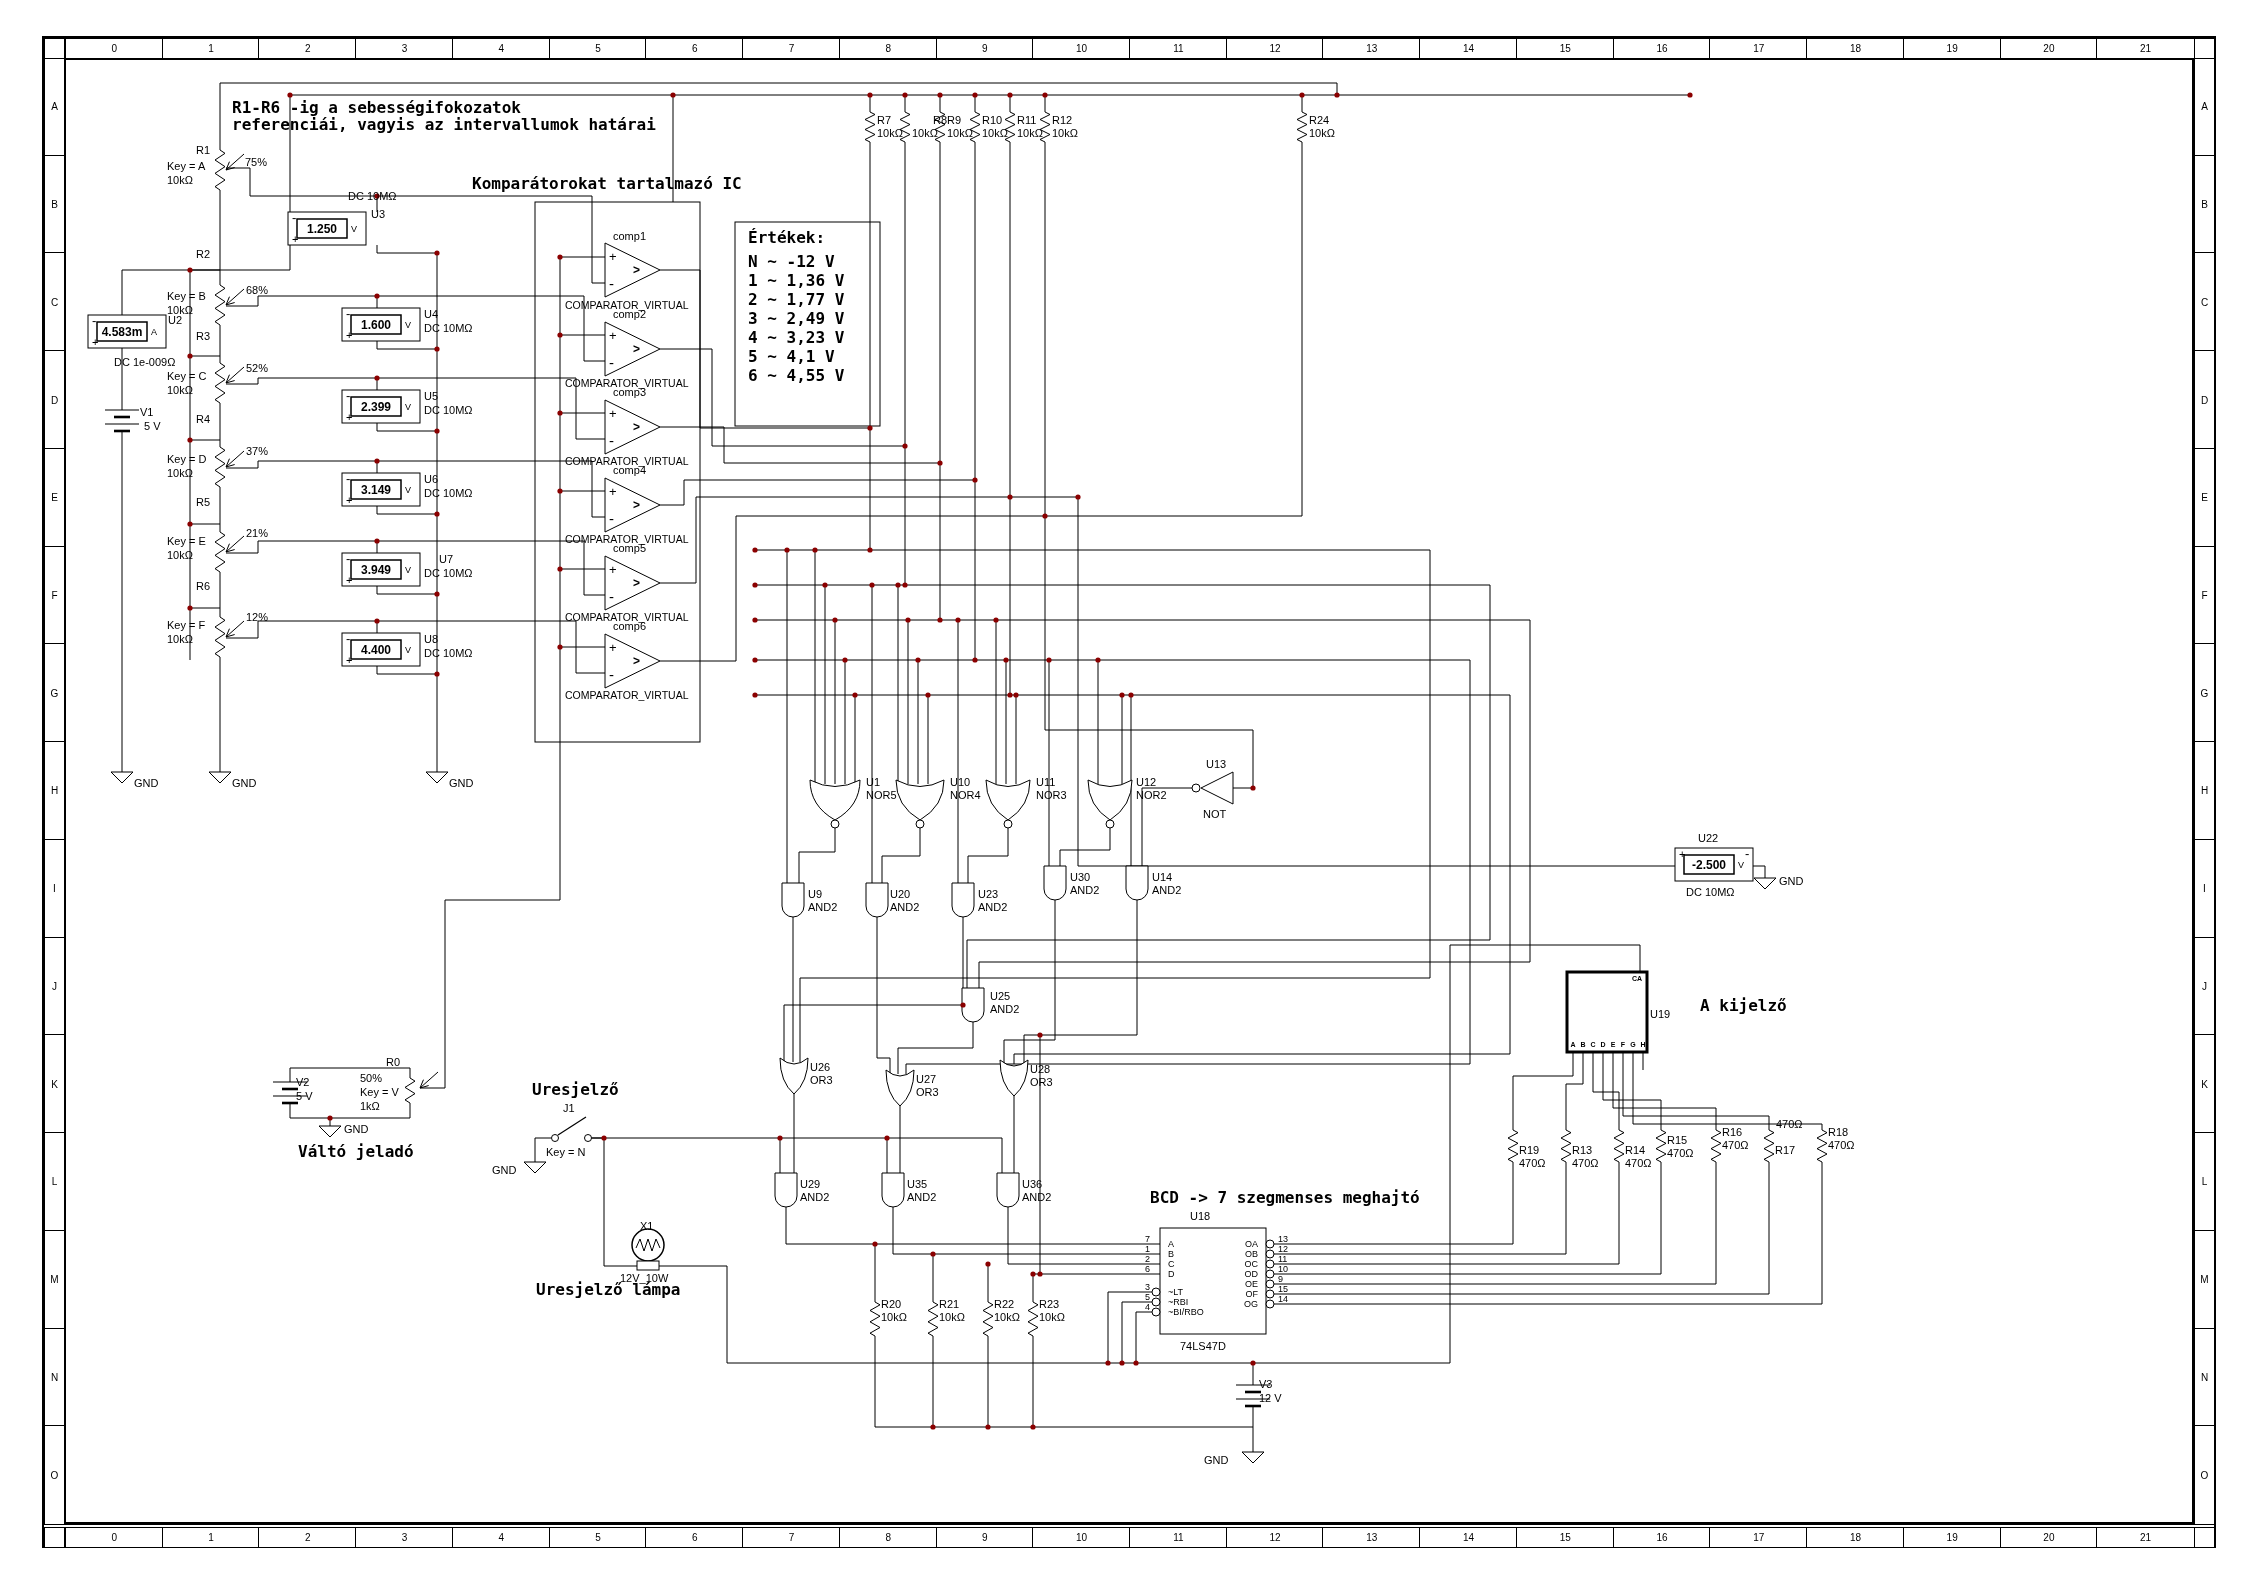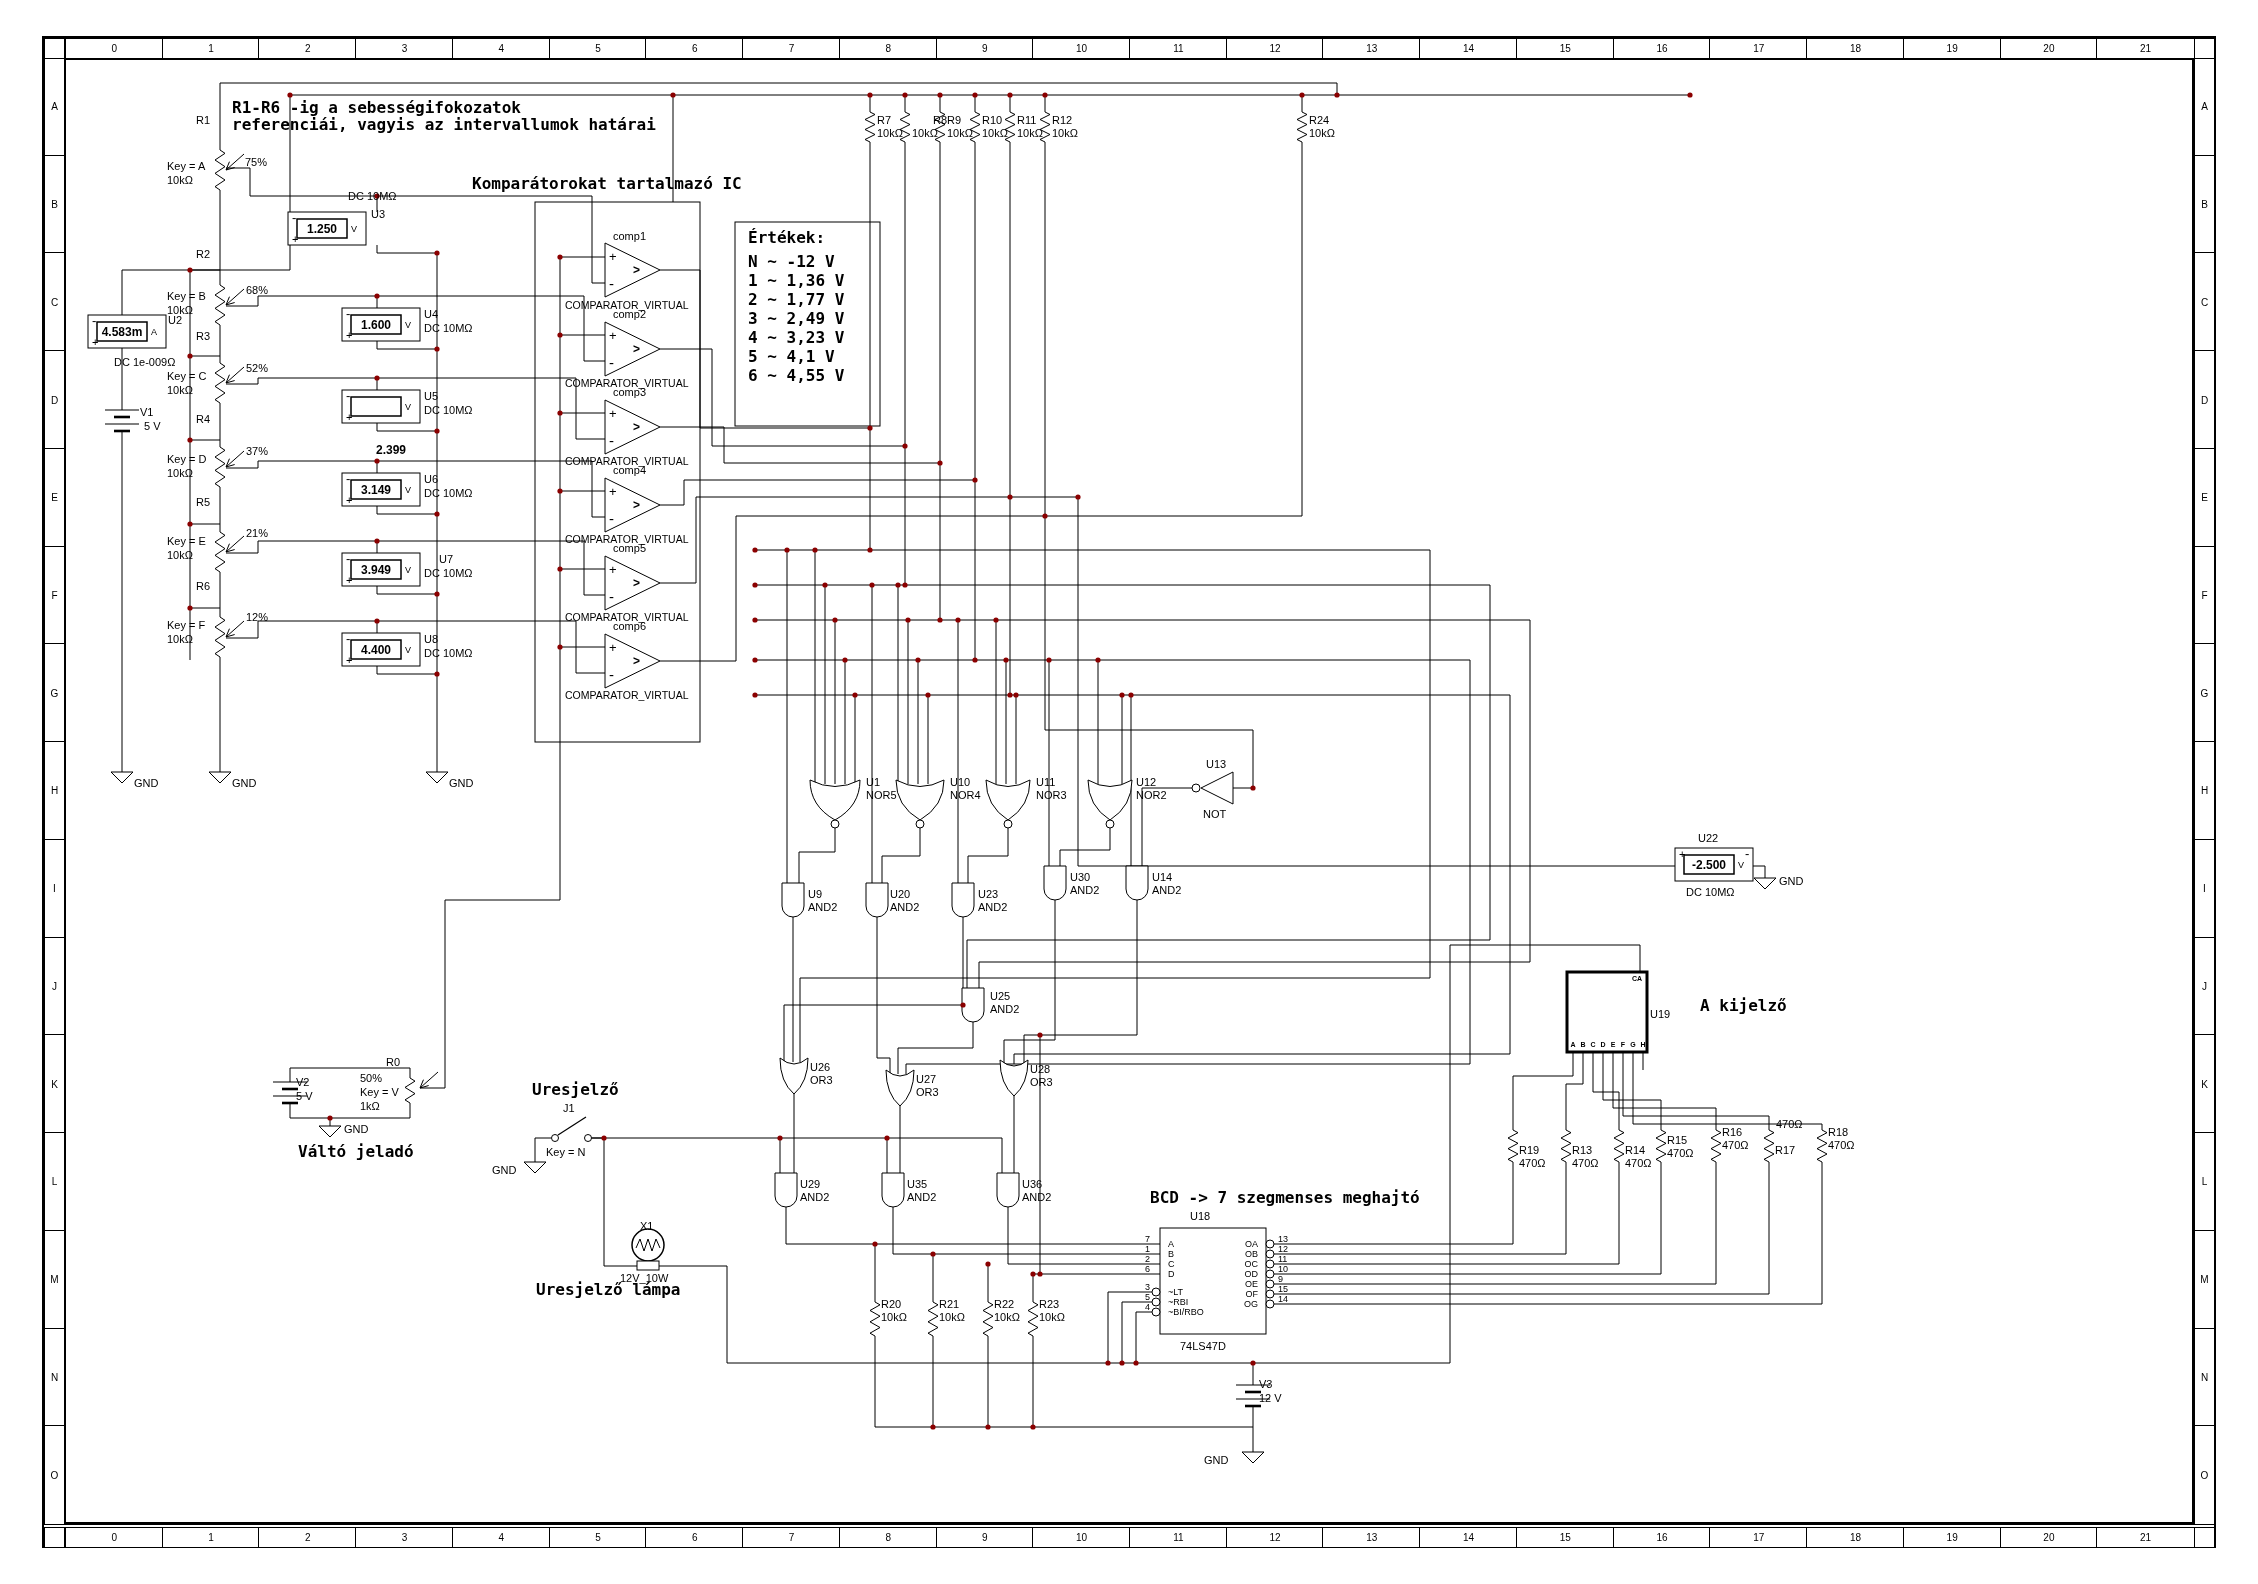--- a/index.html
+++ b/index.html
@@ -681,42 +681,42 @@
         <text x="346" y="664" font-size="11" font-family="&quot;Liberation Sans&quot;,sans-serif" fill="#000" stroke="none">+</text>
         <text x="1738" y="868" font-size="9" font-family="&quot;Liberation Sans&quot;,sans-serif" fill="#000" stroke="none">V</text>
         <text x="1679" y="858" font-size="11" font-family="&quot;Liberation Sans&quot;,sans-serif" fill="#000" stroke="none">+</text>
         <text x="1745" y="858" font-size="13" font-family="&quot;Liberation Sans&quot;,sans-serif" fill="#000" stroke="none">-</text>
       </g>
     </svg>
   <div id="labels">
       <div class="reading" style="left: 97px; top: 325px; width: 50px;">4.583m</div>
       <div class="reading" style="left: 297px; top: 222px; width: 50px;">1.250</div>
       <div class="reading" style="left: 351px; top: 318px; width: 50px;">1.600</div>
-      <div class="reading" style="left: 366px; top: 400px; width: 50px; margin-top: 43px;">2.399</div>
+      <div class="reading" style="left: 351px; top: 400px; width: 50px;">2.399</div>
       <div class="reading" style="left: 351px; top: 483px; width: 50px;">3.149</div>
       <div class="reading" style="left: 351px; top: 563px; width: 50px;">3.949</div>
       <div class="reading" style="left: 351px; top: 643px; width: 50px;">4.400</div>
       <div class="reading" style="left: 1684px; top: 858px; width: 50px;">-2.500</div>
       <div class="lbl tm" style="left: 232px; top: 98px;">R1-R6 -ig a sebességifokozatok</div>
       <div class="lbl tm" style="left: 232px; top: 115px;">referenciái, vagyis az intervallumok határai</div>
       <div class="lbl tm" style="left: 472px; top: 174px;">Komparátorokat tartalmazó IC</div>
       <div class="lbl tm" style="left: 748px; top: 228px;">Értékek:</div>
       <div class="lbl tm" style="left: 748px; top: 252px;">N ~ -12 V</div>
       <div class="lbl tm" style="left: 748px; top: 271px;">1 ~ 1,36 V</div>
       <div class="lbl tm" style="left: 748px; top: 290px;">2 ~ 1,77 V</div>
       <div class="lbl tm" style="left: 748px; top: 309px;">3 ~ 2,49 V</div>
       <div class="lbl tm" style="left: 748px; top: 328px;">4 ~ 3,23 V</div>
       <div class="lbl tm" style="left: 748px; top: 347px;">5 ~ 4,1 V</div>
       <div class="lbl tm" style="left: 748px; top: 366px;">6 ~ 4,55 V</div>
       <div class="lbl tm" style="left: 298px; top: 1142px;">Váltó jeladó</div>
       <div class="lbl tm" style="left: 532px; top: 1080px;">Uresjelző</div>
       <div class="lbl tm" style="left: 536px; top: 1280px;">Uresjelző lámpa</div>
       <div class="lbl tm" style="left: 1150px; top: 1188px;">BCD -&gt; 7 szegmenses meghajtó</div>
       <div class="lbl tm" style="left: 1700px; top: 996px;">A kijelző</div>
-      <div class="lbl" style="left: 196px; top: 114px;">R1</div>
+      <div class="lbl" style="left: 196px; top: 144px;">R1</div>
       <div class="lbl" style="left: 167px; top: 160px;">Key = A</div>
       <div class="lbl" style="left: 167px; top: 174px;">10kΩ</div>
       <div class="lbl" style="left: 245px; top: 156px;">75%</div>
       <div class="lbl" style="left: 196px; top: 248px;">R2</div>
       <div class="lbl" style="left: 167px; top: 290px;">Key = B</div>
       <div class="lbl" style="left: 167px; top: 304px;">10kΩ</div>
       <div class="lbl" style="left: 246px; top: 284px;">68%</div>
       <div class="lbl" style="left: 196px; top: 330px;">R3</div>
       <div class="lbl" style="left: 167px; top: 370px;">Key = C</div>
       <div class="lbl" style="left: 167px; top: 384px;">10kΩ</div>

